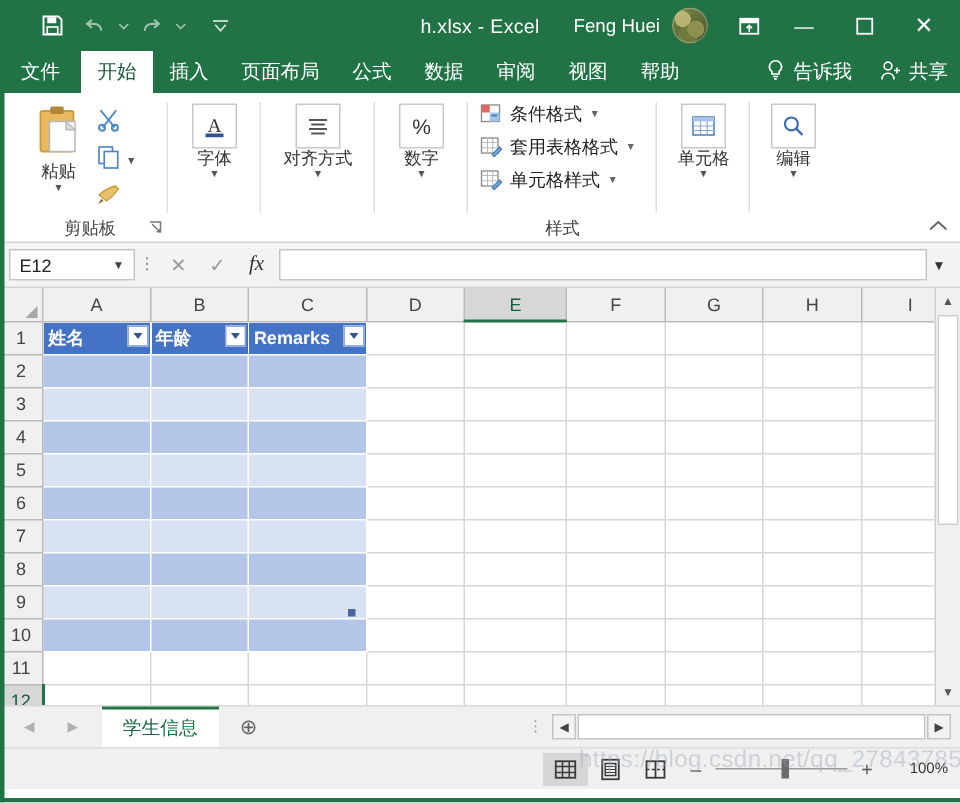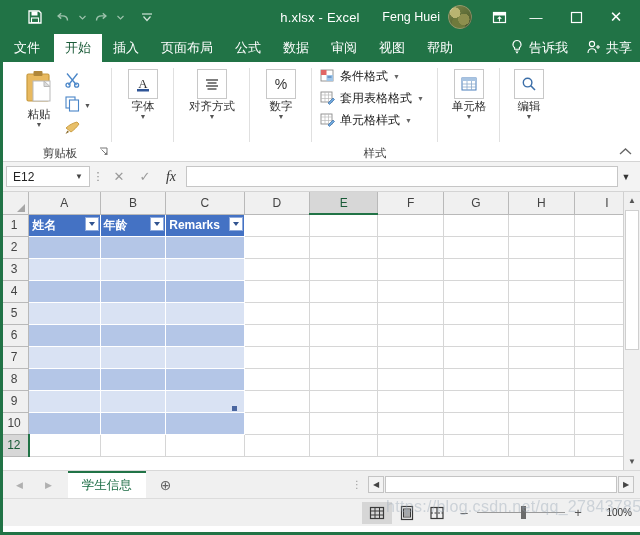--- a/index.html
+++ b/index.html
@@ -617,20 +617,32 @@
             <td class="cell band-a"></td>
             <td class="cell"></td>
             <td class="cell"></td>
             <td class="cell"></td>
             <td class="cell"></td>
             <td class="cell"></td>
             <td class="cell"></td>
           </tr>
 
       <tr>
+            <td class="rhead">11</td>
+            <td class="cell"></td>
+            <td class="cell"></td>
+            <td class="cell"></td>
+            <td class="cell"></td>
+            <td class="cell"></td>
+            <td class="cell"></td>
+            <td class="cell"></td>
+            <td class="cell"></td>
+            <td class="cell"></td>
+          </tr>
+      <tr>
             <td class="rhead sel">12</td>
             <td class="cell"></td>
             <td class="cell"></td>
             <td class="cell"></td>
             <td class="cell"></td>
             <td class="cell"></td>
             <td class="cell"></td>
             <td class="cell"></td>
             <td class="cell"></td>
             <td class="cell"></td>

